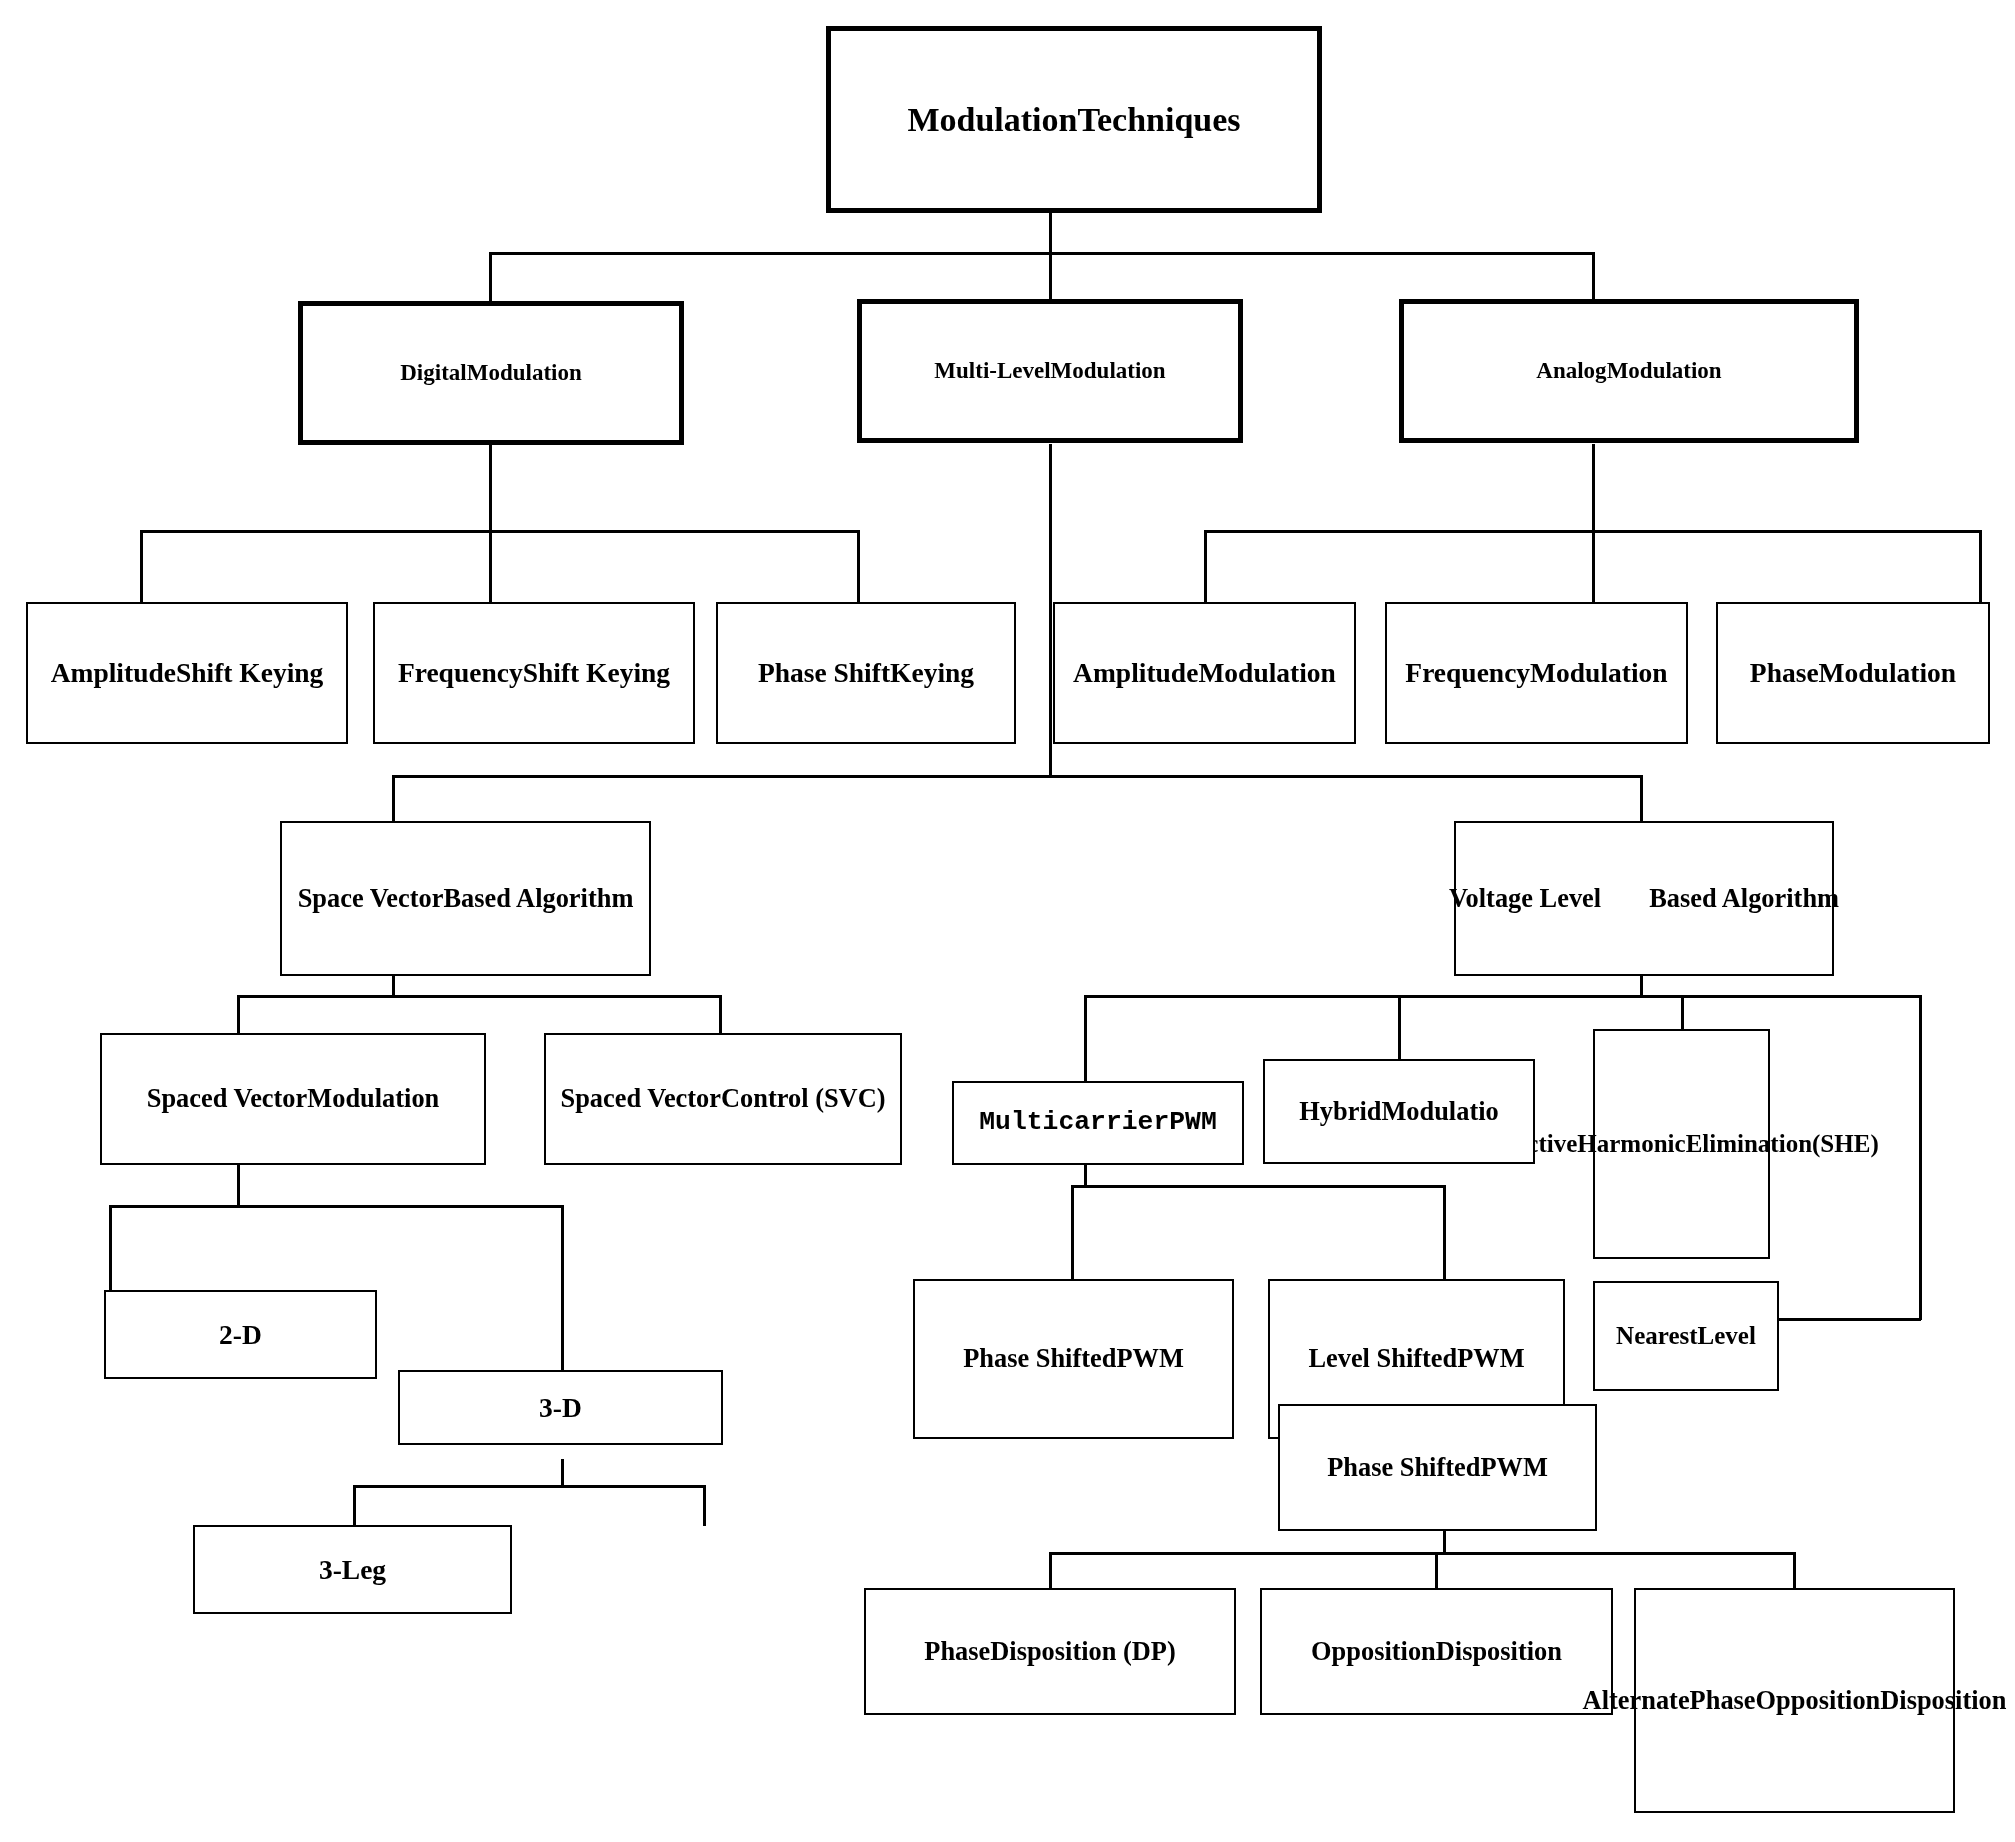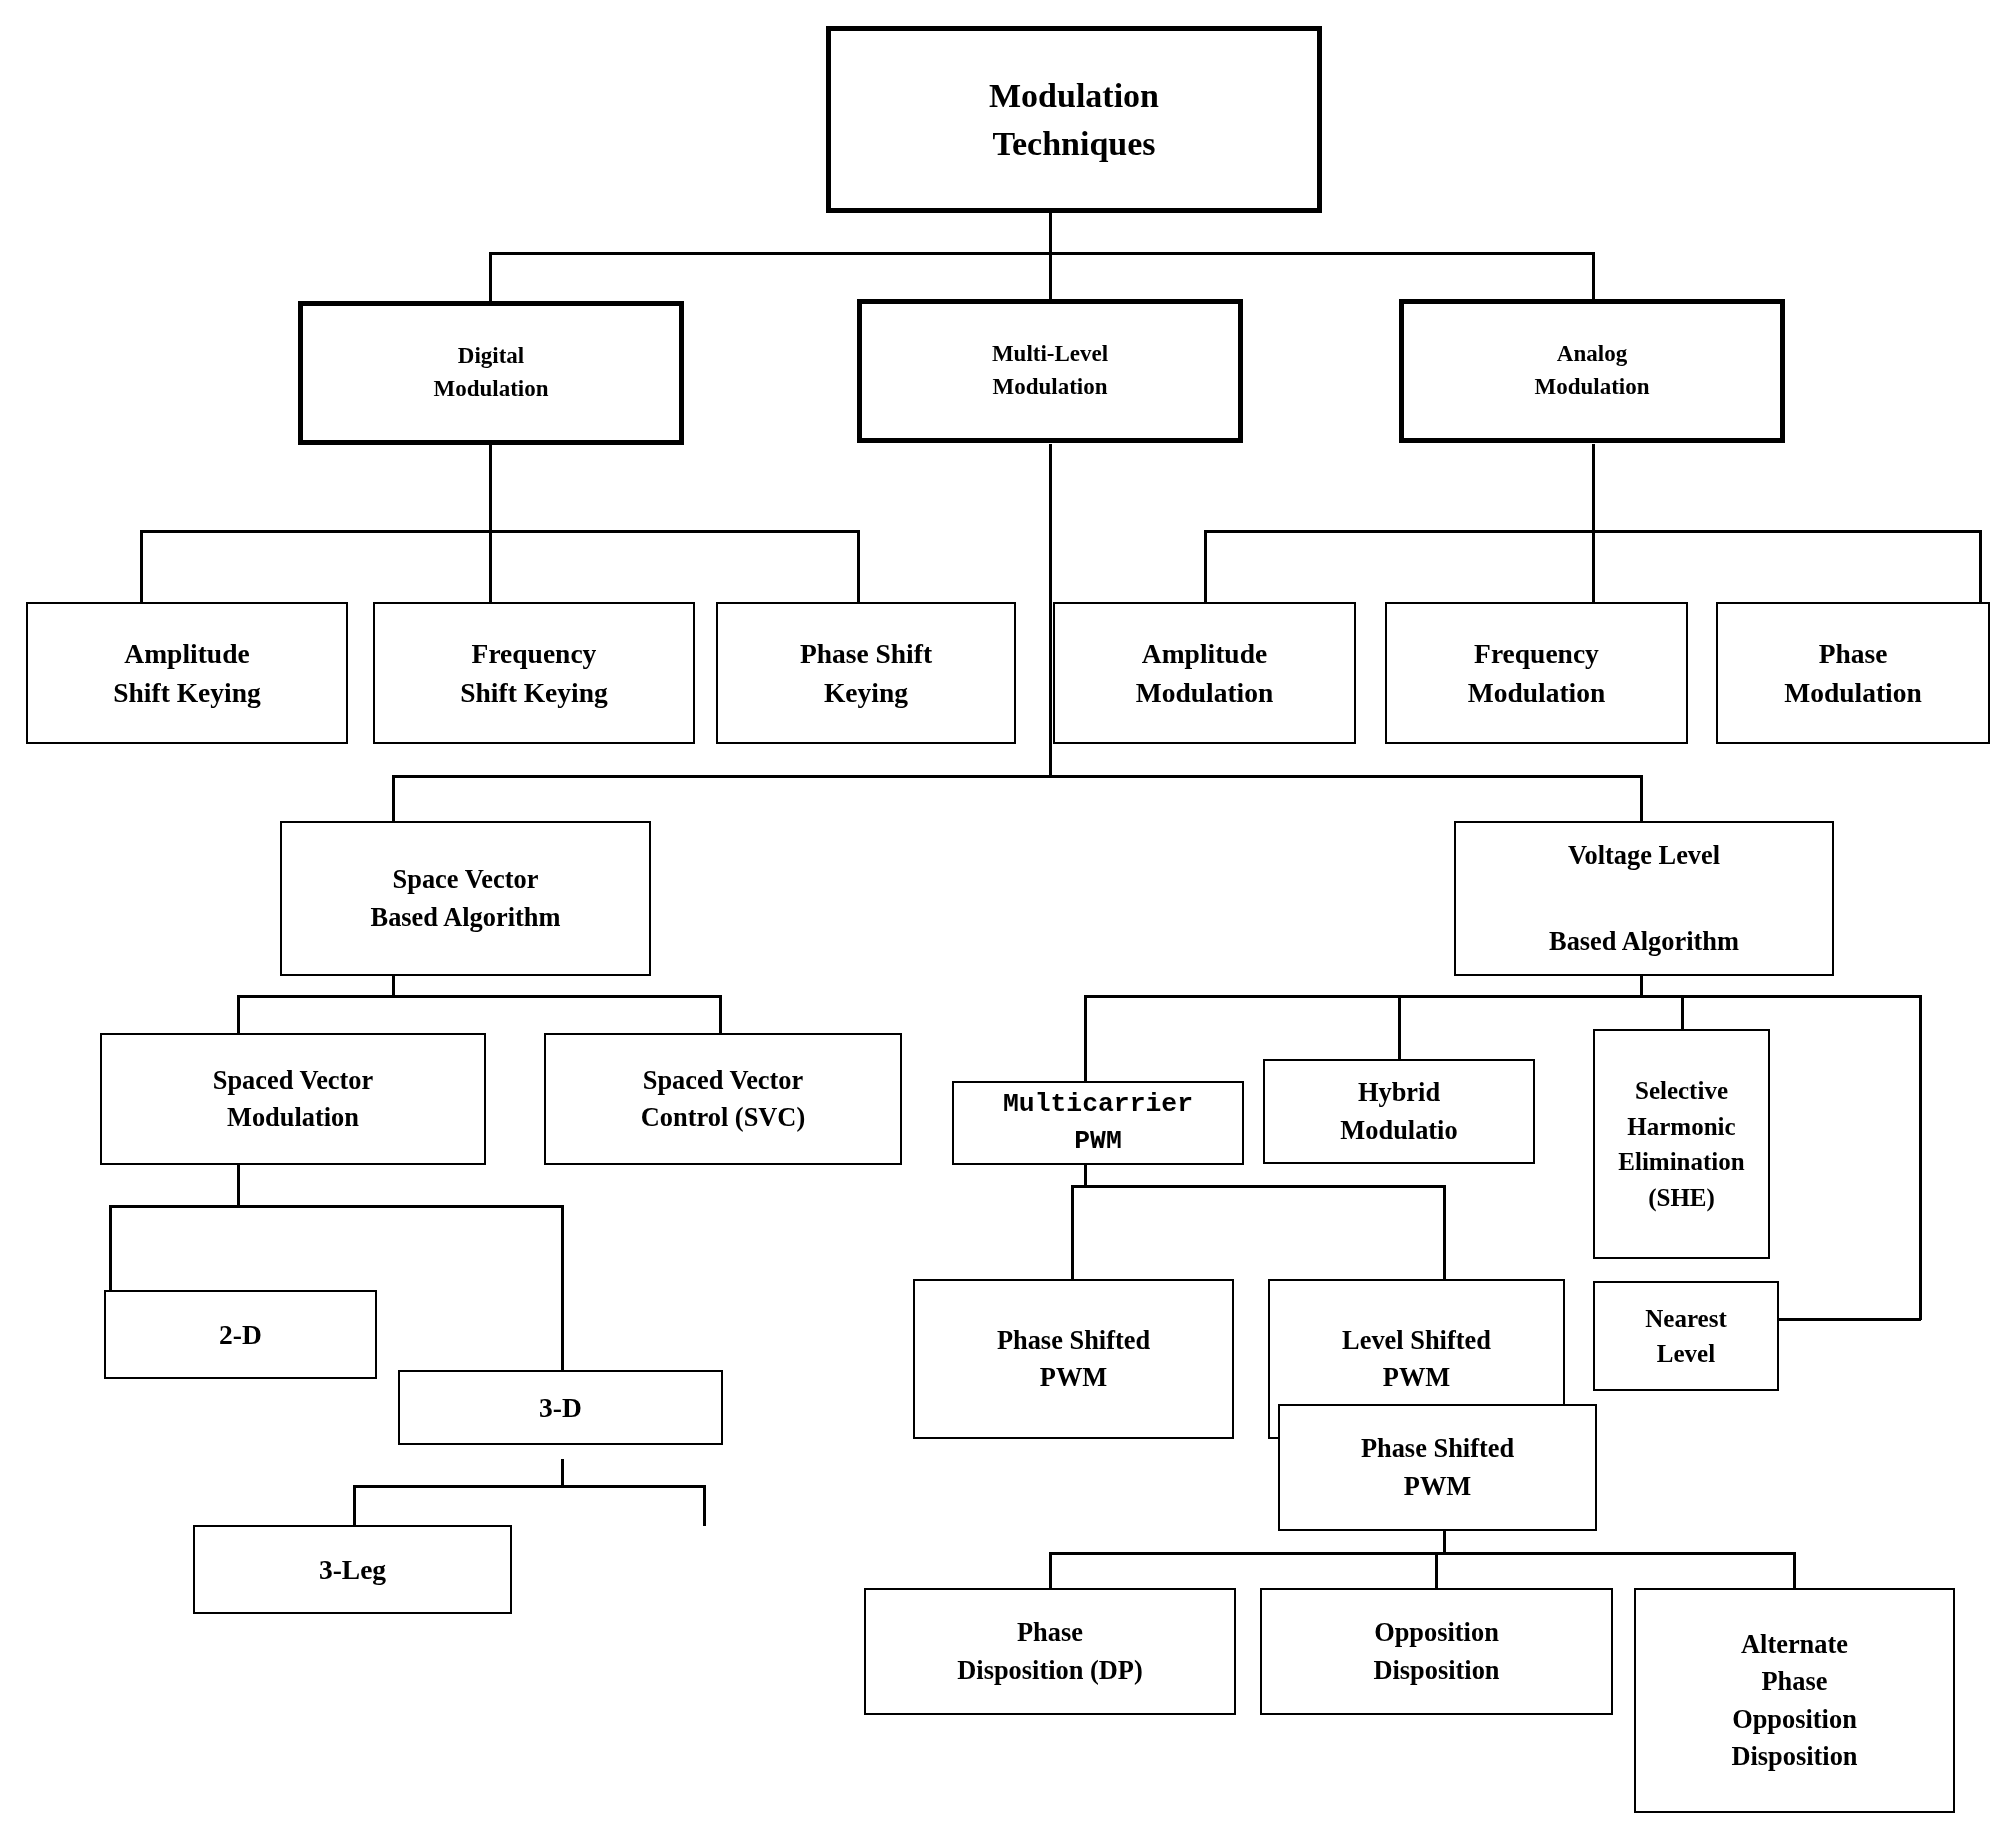--- a/index.html
+++ b/index.html
@@ -9,21 +9,21 @@
     background:#ffffff;
     font-family:"Liberation Serif","DejaVu Serif",serif;
     overflow:hidden;
   }
   .node{
     position:absolute;
     box-sizing:border-box;
     background:#ffffff;
     border:2.2px solid #000000;
     display:flex;
-    flex-direction:column;
+    flex-direction:row;
     align-items:center;
     justify-content:center;
     text-align:center;
     color:#000000;
     font-weight:700;
     line-height:1.42;
     padding:2.2px 4.4px;
     z-index:3;
   }
   .node.heavy{border-width:5px;}
@@ -109,21 +109,21 @@
   <div class="node heavy f-l2" style="left:298px;top:301px;width:386px;height:144px;">
     <span class="ln">Digital</span>
     <span class="ln">Modulation</span>
   </div>
 
   <div class="node heavy f-l2" style="left:857px;top:299px;width:386px;height:144px;justify-content:center;">
     <span class="ln">Multi-Level</span>
     <span class="ln">Modulation</span>
   </div>
 
-  <div class="node heavy f-l2" style="left:1399px;top:299px;width:386px;height:144px;">
+  <div class="node heavy f-l2" style="left:1399px;top:299px;width:460px;height:144px;">
     <span class="ln">Analog</span>
     <span class="ln">Modulation</span>
   </div>
 
   <div class="node f-l3" style="left:26px;top:602px;width:322px;height:142px;">
     <span class="ln">Amplitude</span>
     <span class="ln">Shift Keying</span>
   </div>
 
   <div class="node f-l3" style="left:373px;top:602px;width:322px;height:142px;">

